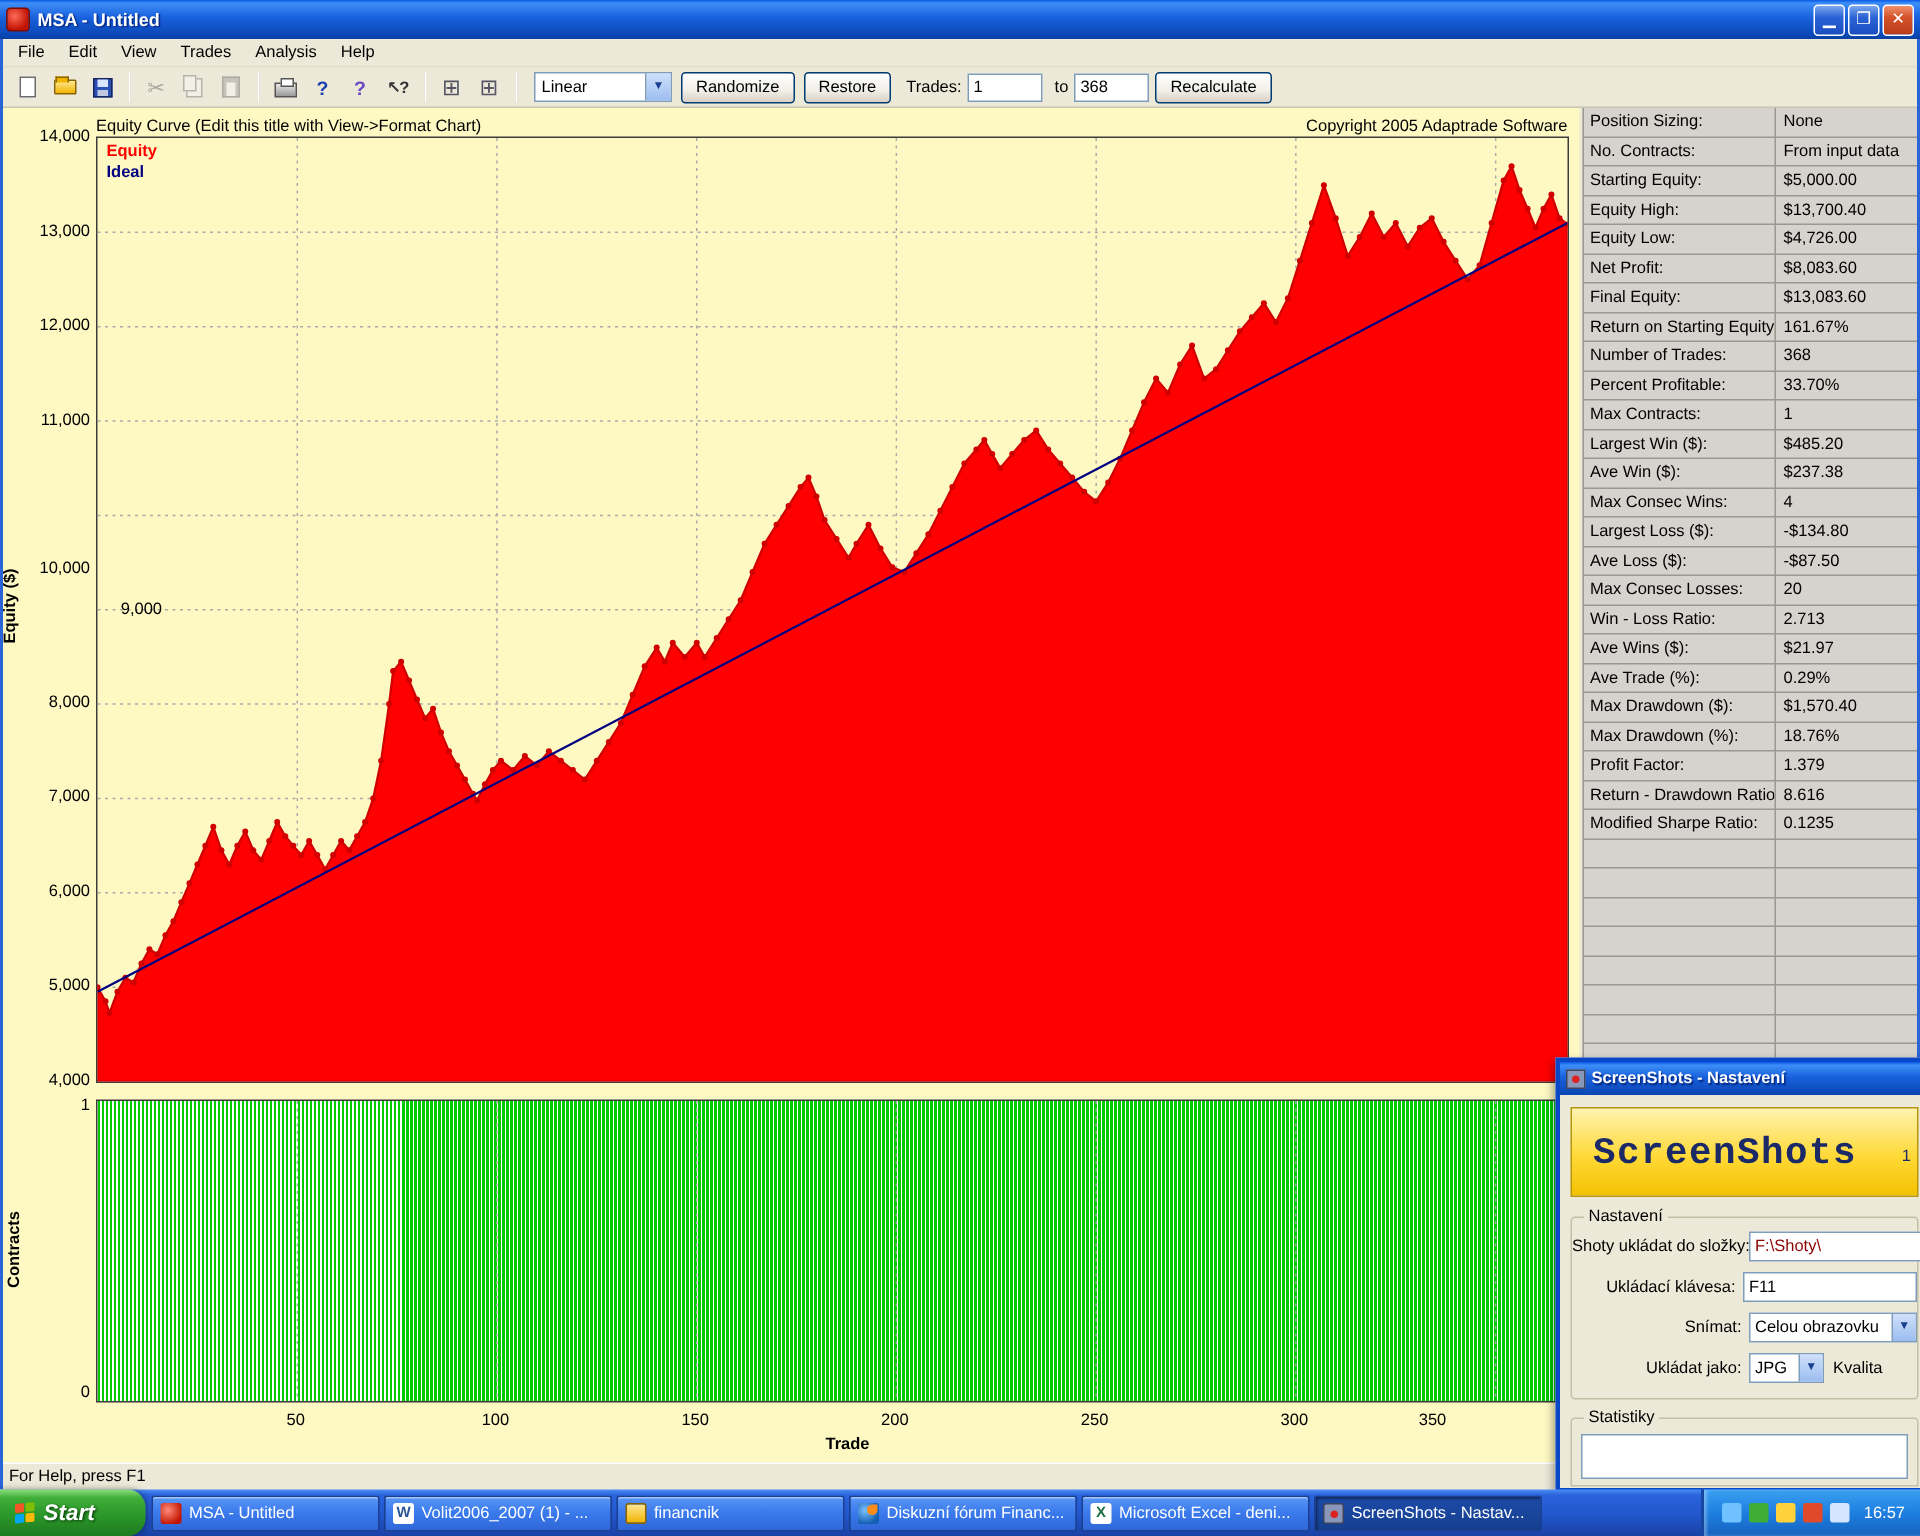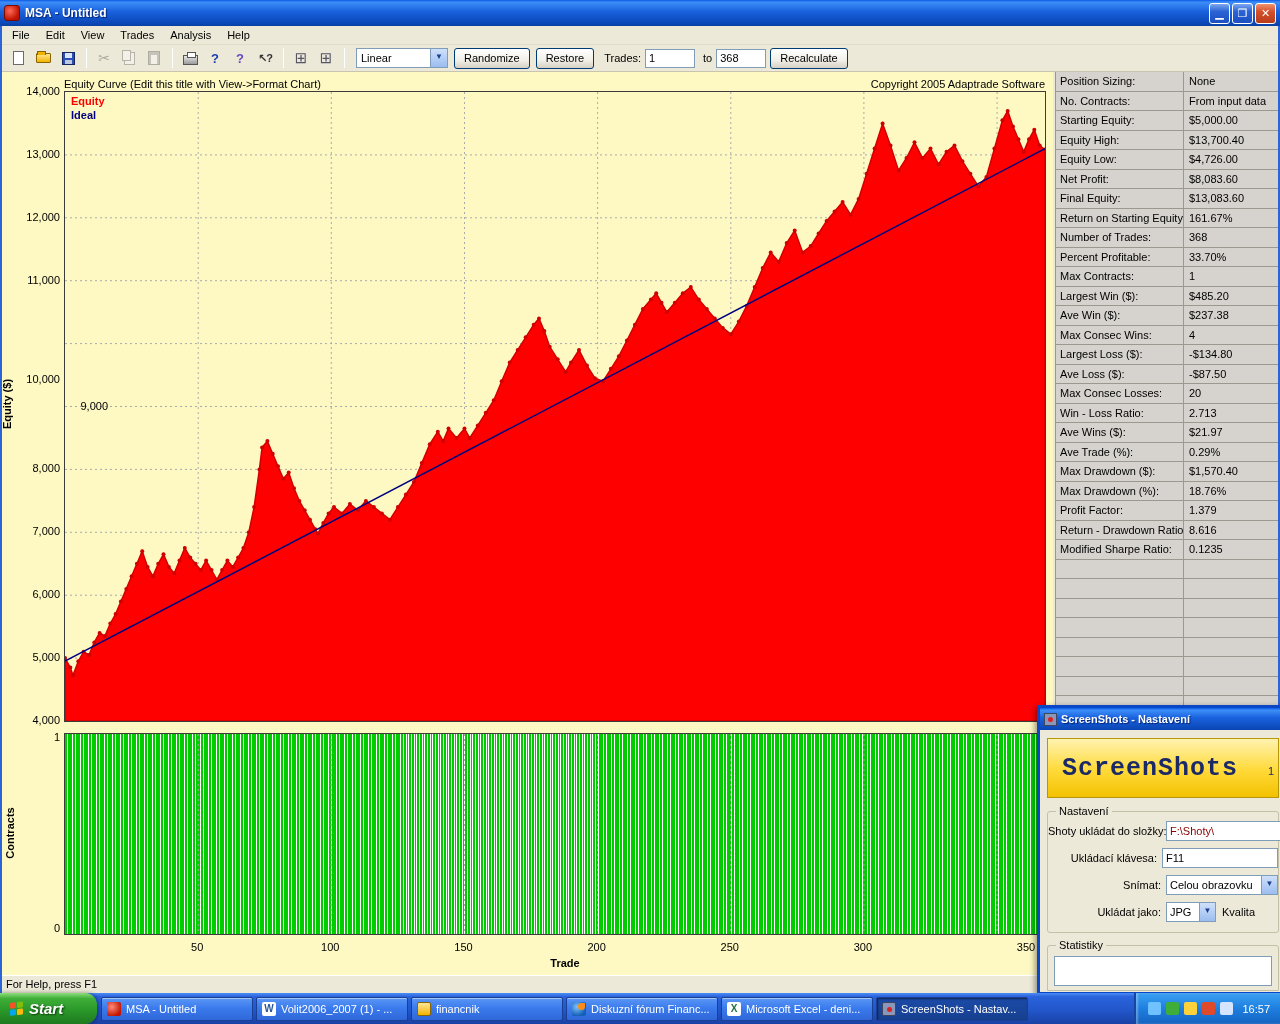--- a/index.html
+++ b/index.html
@@ -430,21 +430,21 @@
         <div class="ytick" style="top: 579.1px;">5,000</div>
         <div class="ytick" style="top: 642px;">4,000</div>
       </div>
     <div id="xticks">
         <div class="xtick" style="left: 175.152px;">50</div>
         <div class="xtick" style="left: 308.304px;">100</div>
         <div class="xtick" style="left: 441.457px;">150</div>
         <div class="xtick" style="left: 574.609px;">200</div>
         <div class="xtick" style="left: 707.761px;">250</div>
         <div class="xtick" style="left: 840.913px;">300</div>
-        <div class="xtick" style="left: 1004px;">350</div>
+        <div class="xtick" style="left: 933px;">350</div>
       </div>
     <div id="cticks">
         <div class="ctick" style="top: 659px;">1</div>
         <div class="ctick" style="top: 850px;">0</div>
       </div>
     <div class="axis-y-title">Equity ($)</div>
     <div class="axis-y2-title">Contracts</div>
     <div class="axis-x-title">Trade</div>
   </div>
 

